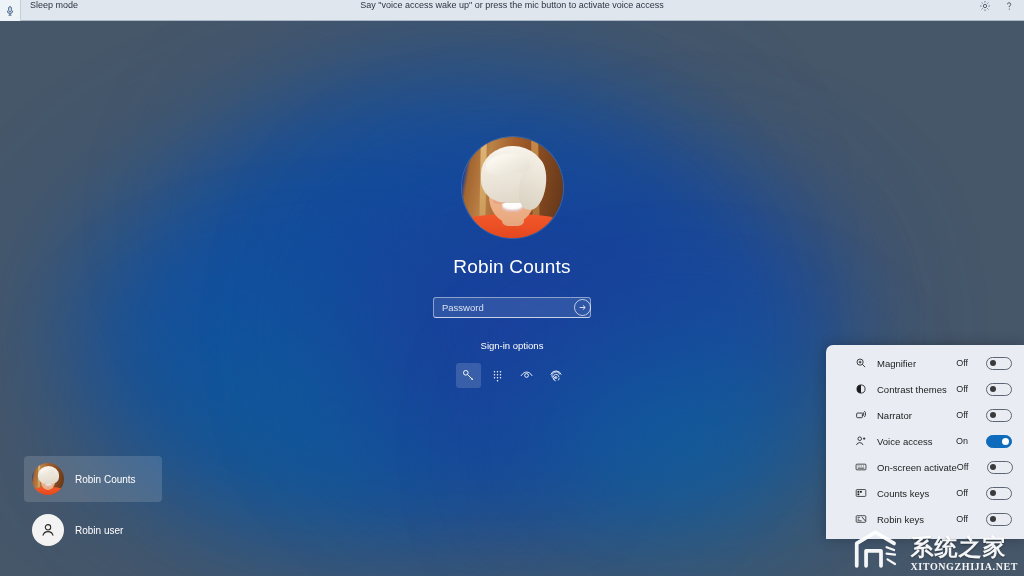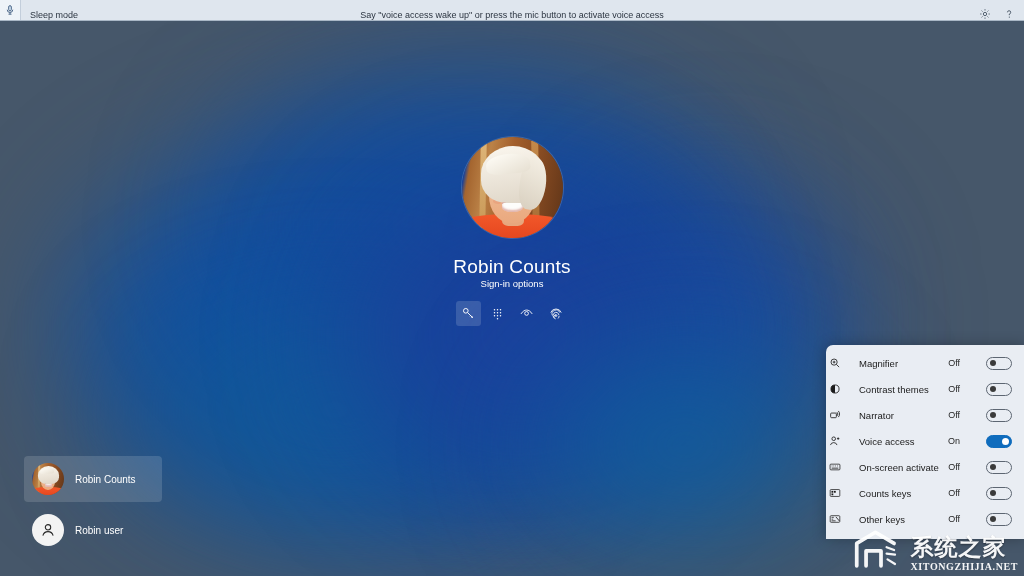--- a/index.html
+++ b/index.html
@@ -63,21 +63,21 @@
   }
 
   
   #va-bar {
     position: absolute;
     left: 0; top: 0;
     width: 1024px; height: 21px;
     background: #dfe6ee;
     border-bottom: 1px solid #a9b7c6;
     display: flex;
-    align-items: flex-end;
+    align-items: flex-start;
     box-sizing: border-box;
     z-index: 40;
   }
   #va-mic {
     width: 21px; height: 21px;
     display: flex; align-items: center; justify-content: center;
     background: #eef3f8;
     border-right: 1px solid #c3cedb;
     box-sizing: border-box;
   }
@@ -189,20 +189,21 @@
   #pwd-input::placeholder { color: rgba(255,255,255,0.82); }
   #pwd-go {
     width: 15px; height: 15px;
     border-radius: 50%;
     border: 1px solid rgba(255,255,255,0.7);
     display: flex; align-items: center; justify-content: center;
     flex-shrink: 0;
   }
 
   #signin-options {
+    margin-top: 22px;
     color: #ffffff;
     font-size: 9.5px;
   }
 
   #methods {
     margin-top: 12px;
     display: flex;
     gap: 4px;
   }
   .method {
@@ -252,23 +253,22 @@
     border-top-left-radius: 7px;
     box-shadow: 0 0 14px rgba(0,0,0,0.28);
     padding: 5px 0 7px 0;
     box-sizing: border-box;
     z-index: 30;
   }
   .a11y-row {
     height: 26px;
     display: flex;
     align-items: center;
-    padding: 0 12px 0 2px;
+    padding: 0 12px 0 28px;
     box-sizing: border-box;
-    gap: 8px;
   }
   .a11y-icon {
     width: 14px; height: 14px;
     flex-shrink: 0;
     display: flex; align-items: center; justify-content: center;
     color: #1b1b1b;
   }
   .a11y-label {
     margin-left: 9px;
     font-size: 9.5px;
@@ -390,20 +390,29 @@
       <div class="av-eyeR"></div>
       <div class="av-browL"></div>
       <div class="av-browR"></div>
       <div class="av-hair"></div>
       <div class="av-hairside"></div>
       <div class="av-fringe"></div>
     </div>
 
     <div id="username">Robin Counts</div>
 
+    <div id="pwd-wrap">
+      <div id="pwd-caret"></div>
+      <input id="pwd-input" type="text" placeholder="Password" style="">
+      <div id="pwd-go">
+        <svg width="9" height="9" viewBox="0 0 12 12" fill="none" stroke="#ffffff" stroke-width="1.1">
+          <path d="M2.2 6h7.2M6.6 3.1L9.6 6 6.6 8.9"></path>
+        </svg>
+      </div>
+    </div>
 
     <div id="signin-options">Sign-in options</div>
 
     <div id="methods">
       <div class="method selected">
         <svg width="15" height="15" viewBox="0 0 20 20" fill="none" stroke="#ffffff" stroke-width="1.25">
           <circle cx="6.4" cy="6.4" r="3.1"></circle>
           <path d="M8.7 8.7l7.2 7.2M13.4 12.1l-1.5 1.5M15.3 14l-1.4 1.4"></path>
         </svg>
       </div>
@@ -556,21 +565,21 @@
     </div>
 
     <div class="a11y-row">
       <span class="a11y-icon">
         <svg width="12" height="12" viewBox="0 0 16 16" fill="none" stroke="#1b1b1b" stroke-width="1">
           <rect x="1.6" y="3.6" width="12.8" height="8.8" rx="1.2"></rect>
           <path d="M3.4 5.8h3M3.4 8.2h2.2M3.4 10.4h5.4"></path>
           <path d="M9.2 5.2l4.6 5.4" stroke-width="1.1"></path>
         </svg>
       </span>
-      <span class="a11y-label">Other keys</span>
+      <span class="a11y-label">Robin keys</span>
       <span class="a11y-state">Off</span>
       <span class="toggle off">
           <span class="knob"></span>
         </span>
     </div>
   </div>
 
   <div id="watermark">
     <svg id="wm-mark" viewBox="0 0 60 46" fill="none">
       <path d="M4 40V16L24 4l20 12" stroke="#ffffff" stroke-width="4" stroke-linecap="round" stroke-linejoin="round"></path>

